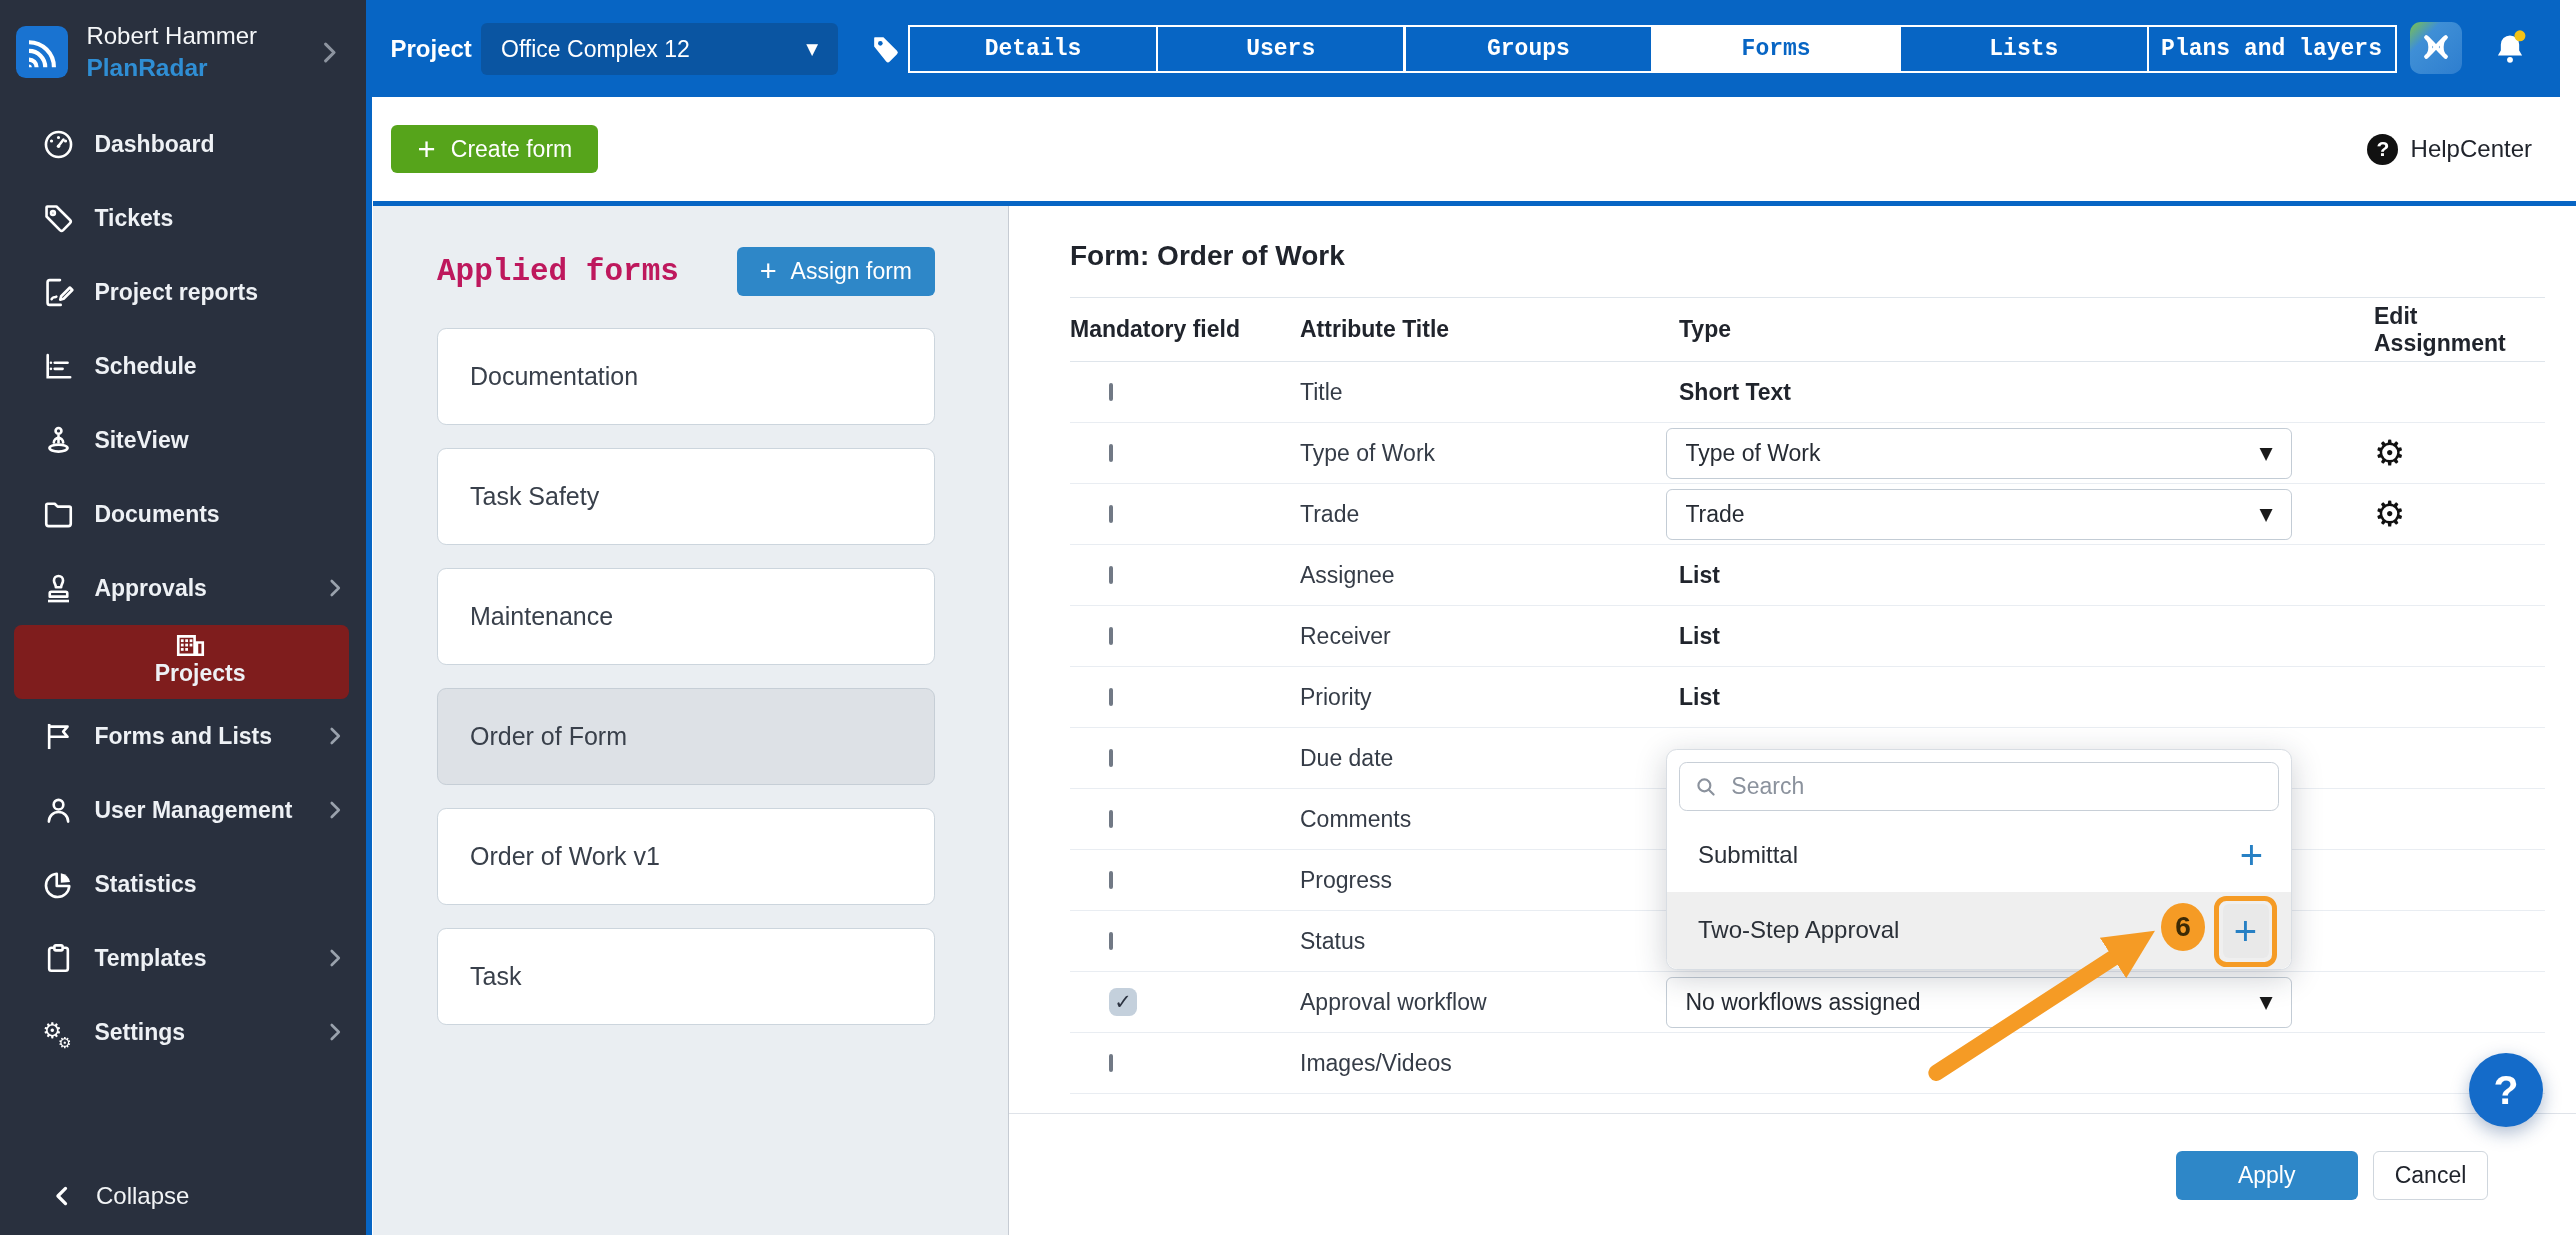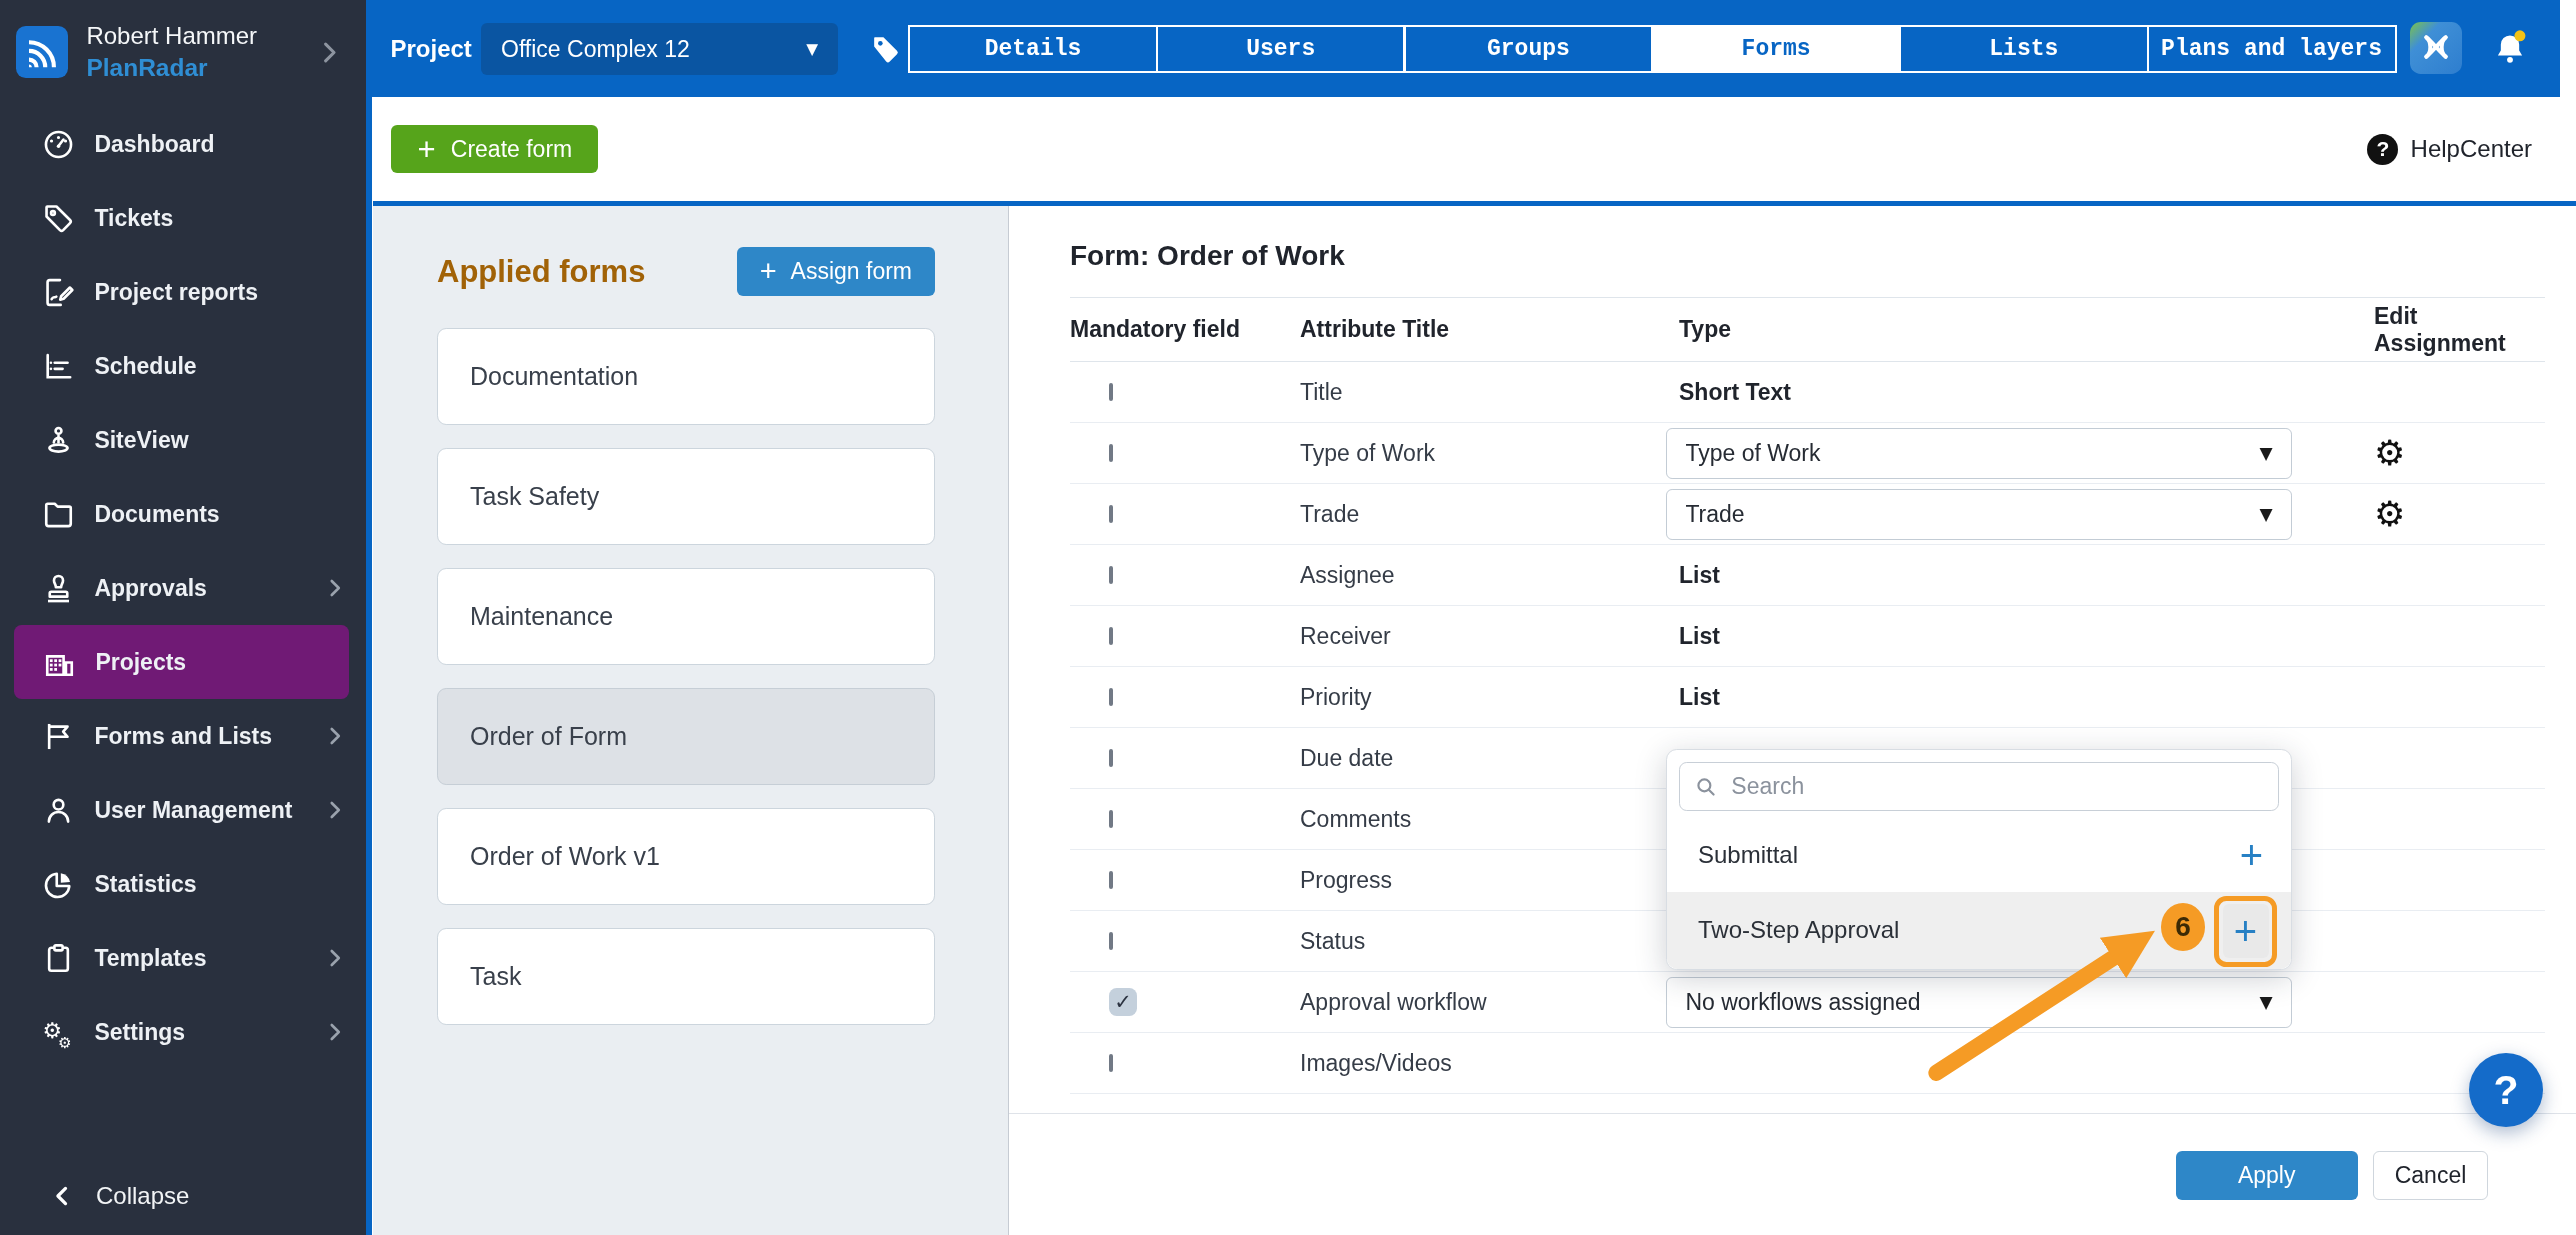--- a/index.html
+++ b/index.html
@@ -10,21 +10,21 @@
   .sidebar { position:absolute; left:0; top:0; width:366px; height:1236px; background:#29303e; z-index:10; }
   .blue-edge { position:absolute; left:366px; top:0; width:6.1px; height:1236px; background:#0765c4; z-index:9; }
   .user-block { position:relative; height:104px; display:flex; align-items:center; padding-left:16px; }
   .logo { width:52px; height:52px; flex:0 0 auto; }
   .user-meta { margin-left:18.4px; flex:1; }
   .user-name { color:#f5f7f9; font-size:24px; }
   .user-company { color:#2f8ed4; font-size:24.5px; font-weight:bold; margin-top:4.6px; }
   .user-chev { margin-right:21.5px; width:31px; height:31px; }
   .side-items { position:absolute; top:107px; left:0; right:0; }
   .side-item { height:74px; display:flex; align-items:center; padding:0 18.4px 0 41px; cursor:pointer; }
-  .side-item.selected { background:#701a75; border-radius:7.7px; margin:0 17px 0 14px; padding:0 9.2px 0 28px; }
+  .side-item.selected { background:#7f1d1d; border-radius:7.7px; margin:0 17px 0 14px; padding:0 9.2px 0 28px;flex-direction:column; }
   .side-icon { width:35px; height:35px; flex:0 0 auto; }
   .side-icon svg { width:35px; height:35px; }
   .side-label { color:#eef1f5; font-size:23px; font-weight:600; margin-left:18.4px; flex:1; white-space:nowrap; }
   .side-chev { width:26px; height:26px; }
   .collapse { position:absolute; bottom:0; left:0; right:6.1px; height:80px; display:flex; align-items:center; padding-left:48px; cursor:pointer; }
   .collapse-icon { width:28px; height:28px; }
   .collapse-label { color:#f2f4f6; font-size:24px; margin-left:20px; }
 
   
   .topbar { position:absolute; left:366px; right:16px; top:0; height:97px; background:#0765c4; z-index:8; }
@@ -48,21 +48,21 @@
   .create-btn .plus { font-size:31px; font-weight:300; margin-right:15.3px; line-height:1; }
   .help-center { position:absolute; right:44px; top:0; height:104px; display:flex; align-items:center; cursor:pointer; }
   .help-q { width:31px; height:31px; border-radius:50%; background:#111; color:#fff; font-size:21px; font-weight:bold; display:flex; align-items:center; justify-content:center; }
   .help-label { color:#20242c; font-size:24px; margin-left:12.3px; }
   .blue-sep { position:absolute; left:373px; right:0; top:201px; height:4.6px; background:#0765c4; z-index:7; }
 
   
   .content { position:absolute; left:373px; right:0; top:205px; bottom:0; display:flex; }
   .forms-panel { width:636px; flex:0 0 auto; background:#eaeef2; border-right:1.5px solid #c6cbd3; padding:0 73px 0 64px; }
   .panel-head { margin-top:42px; display:flex; align-items:center; justify-content:space-between; }
-  .panel-title { font-size:31px; font-weight:bold; color:#a16207; }
+  .panel-title { font-size:31px; font-weight:bold; color:#be185d;font-family:Liberation Mono, monospace; }
   .assign-btn { height:49px; padding:0 23px; background:#2e87c8; border:none; border-radius:6.1px; color:#fff; font-size:23px; font-family:inherit; display:flex; align-items:center; cursor:pointer; }
   .assign-btn .plus { font-size:29px; font-weight:300; margin-right:14px; line-height:1; }
   .cards { margin-top:32px; display:flex; flex-direction:column; gap:23px; }
   .card { height:97px; background:#fff; border:1.5px solid #ccd5dd; border-radius:9.2px; display:flex; align-items:center; padding-left:32px; font-size:25px; color:#39404b; cursor:pointer; }
   .card.selected { background:#dde1e6; border-color:#c6ced6; }
 
   .main-white { position:relative; flex:1; background:#fff; }
   .form-body { padding:35px 31px 0 61px; }
   .form-title { font-size:28px; font-weight:bold; color:#20242c; height:35px; }
   .hdiv { height:1.5px; background:#dfe5eb; margin-top:21.5px; }

